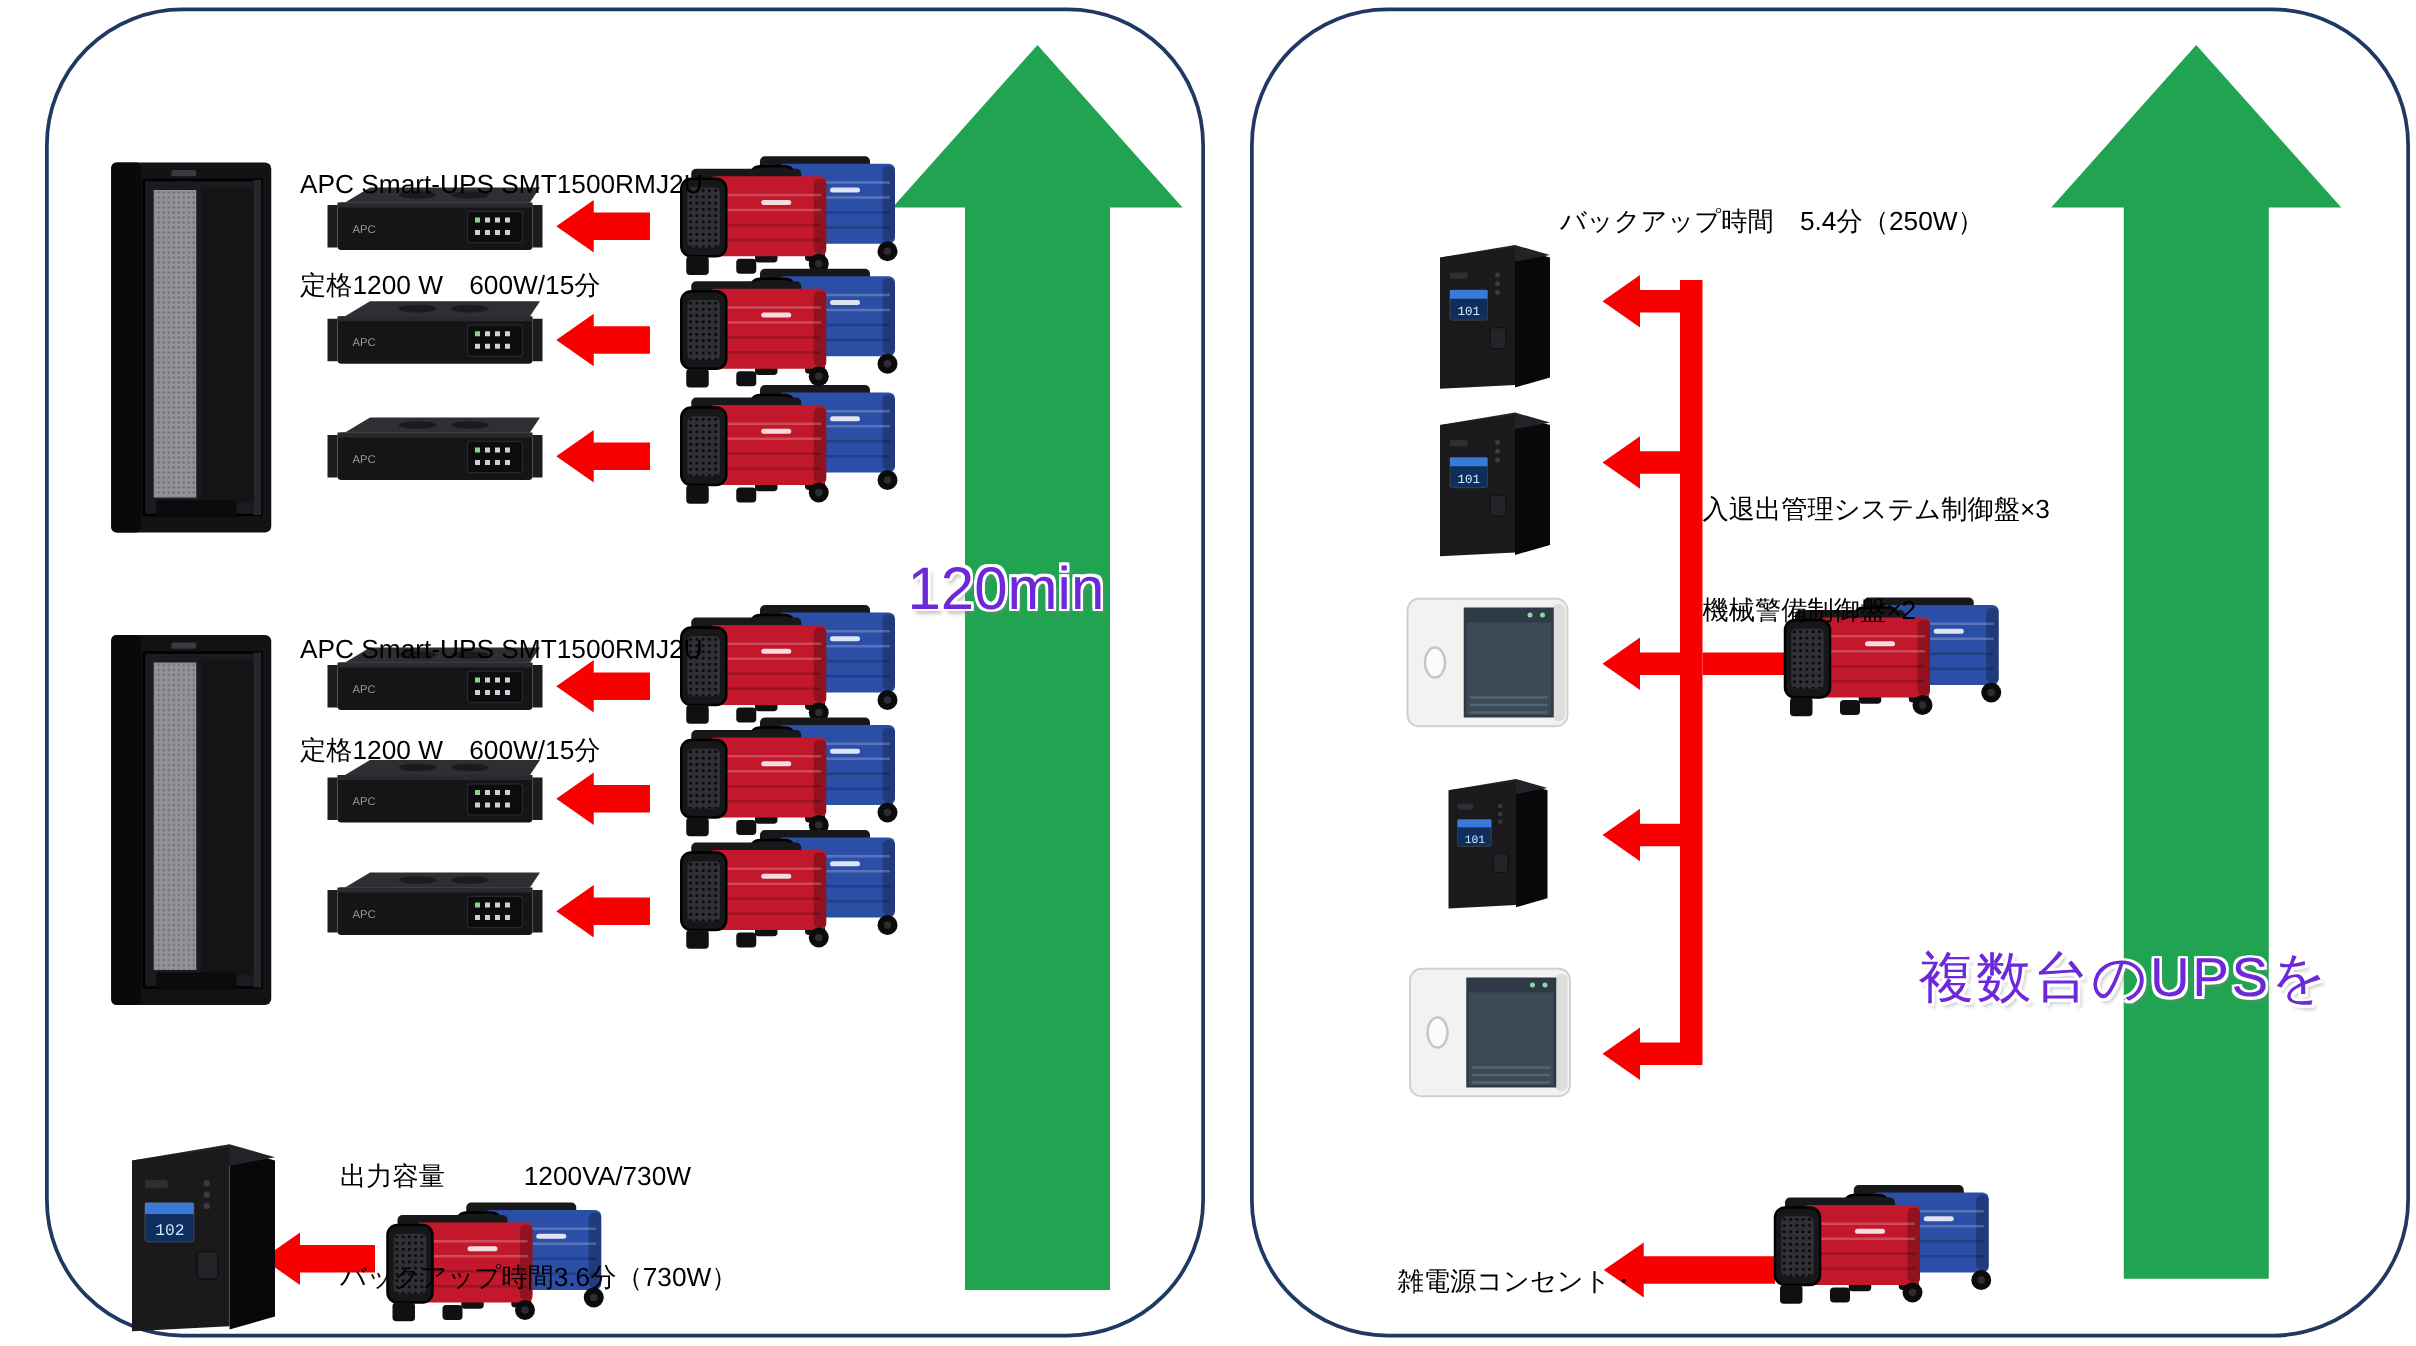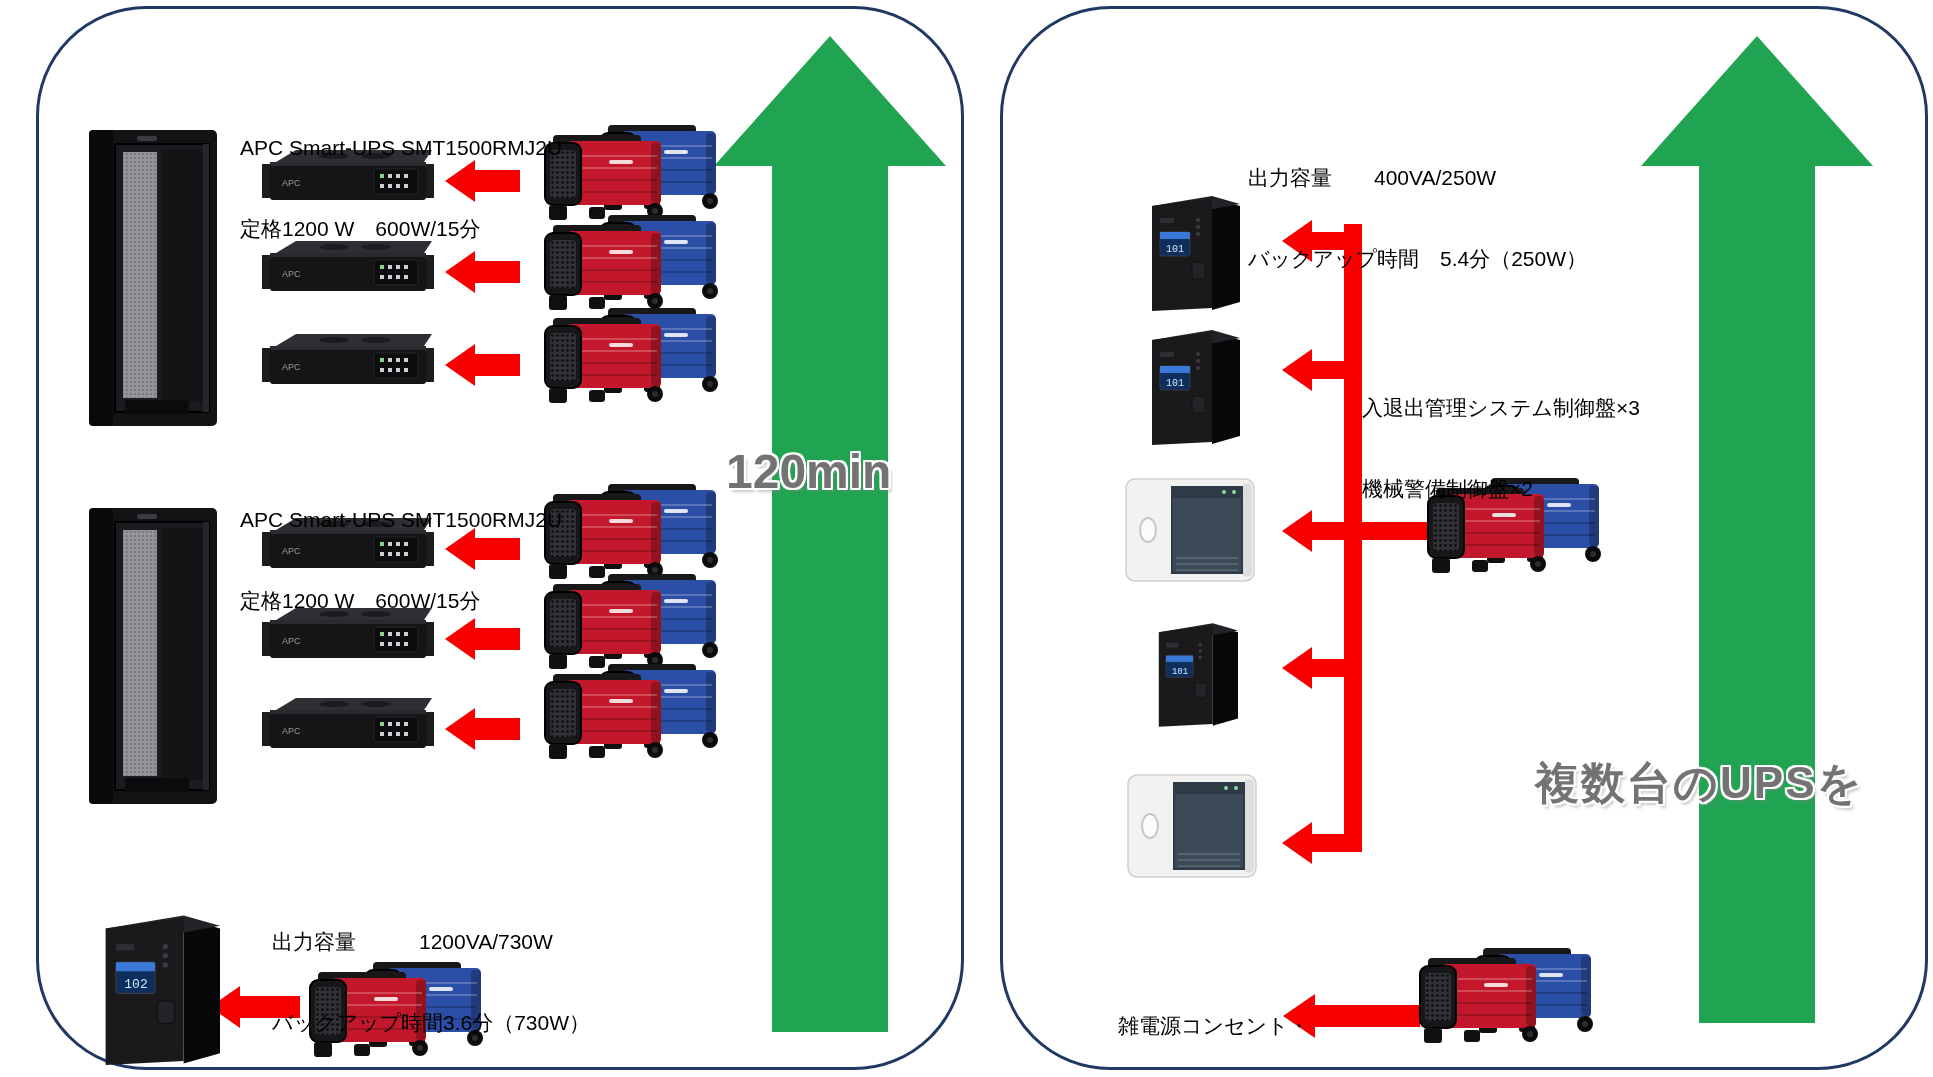--- a/index.html
+++ b/index.html
@@ -4,21 +4,21 @@
 <style>
   html,body{margin:0;padding:0;background:#fff;}
   #stage{position:relative;width:1933px;height:1077px;background:#fff;overflow:hidden;
          font-family:"Liberation Sans","DejaVu Sans",sans-serif;}
   .panel{position:absolute;border:3px solid #1F3864;border-radius:110px;background:#fff;box-sizing:border-box;}
   #panel-left{left:36px;top:6px;width:928px;height:1064px;}
   #panel-right{left:1000px;top:6px;width:928px;height:1064px;}
   #diagram-svg{position:absolute;left:0;top:0;z-index:2;}
   .lbl{position:absolute;z-index:3;font-size:21px;line-height:27px;color:#000000;white-space:pre;}
   .lbl .line{display:block;}
-  .big-red{position:absolute;z-index:4;font-weight:bold;color:#737373;white-space:pre;
+  .big-red{position:absolute;z-index:4;font-weight:normal;color:#6d28d9;white-space:pre;
     text-shadow:-2px -2px 0 #fff,2px -2px 0 #fff,-2px 2px 0 #fff,2px 2px 0 #fff,
                 -2px 0 0 #fff,2px 0 0 #fff,0 -2px 0 #fff,0 2px 0 #fff,3px 4px 3px rgba(130,130,130,.45);}
   #duration-label{left:726px;top:446px;font-size:48px;line-height:52px;}
   #headline{left:1535px;top:628px;font-size:44px;line-height:62px;letter-spacing:2px;}
   #headline .line{display:block;}
 </style>
 </head>
 <body>
 
 <div id="stage">
@@ -202,21 +202,20 @@
   </div>
 
   <div class="big-red" id="duration-label">120min</div>
 
   <div class="lbl" style="left:272px;top:874px">
     <span class="line">出力容量　　　1200VA/730W</span>
     <span class="line">バックアップ時間3.6分（730W）</span>
   </div>
 
   <div class="lbl" style="left:1248px;top:110px">
-    <span class="line">出力容量　　400VA/250W</span>
     <span class="line">バックアップ時間　5.4分（250W）</span>
   </div>
 
   <div class="lbl" style="left:1362px;top:340px">
     <span class="line">入退出管理システム制御盤×3</span>
     <span class="line">機械警備制御盤×2</span>
   </div>
 
   <div class="big-red" id="headline">
     <span class="line">複数台のUPSを</span>

